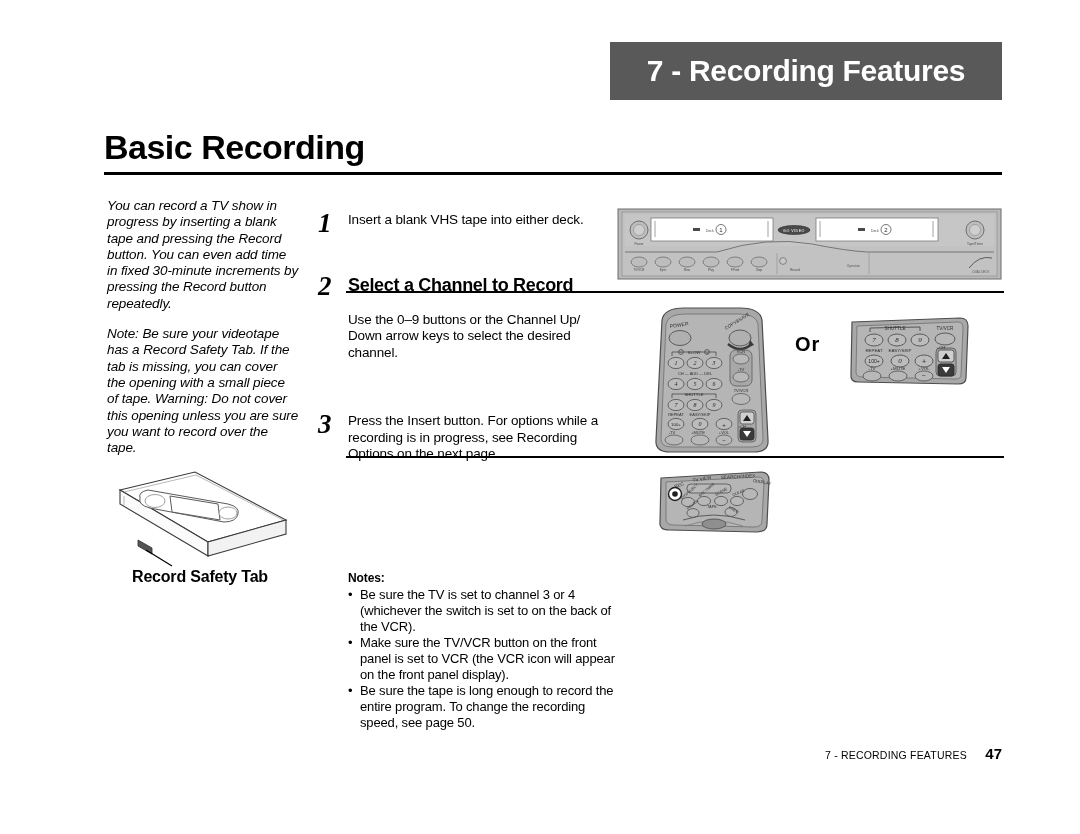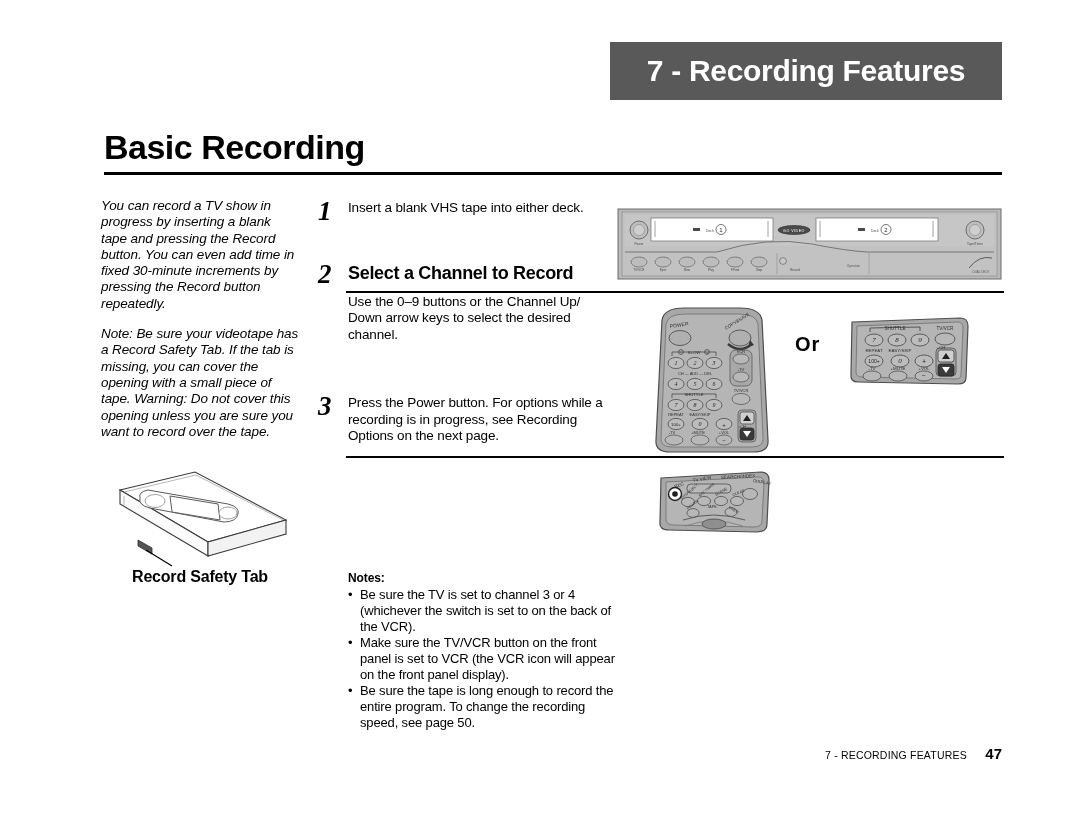--- a/index.html
+++ b/index.html
@@ -55,21 +55,21 @@
   }
 
   
   .sidebar {
     position: absolute;
     left: 99px;
     top: 198px;
     width: 200px;
   }
   .sidebar p {
-    margin: 0 0 14px 2px;
+    margin: 0 0 14px 8px;
     font-size: 13.5px;
     font-style: italic;
     line-height: 16.3px;
     letter-spacing: -0.1px;
   }
 
   
   .cassette-figure {
     position: absolute;
     left: 100px;
@@ -110,21 +110,21 @@
     font-style: italic;
     line-height: 1;
   }
   .step-head {
     margin: 0 0 10px 30px;
     font-size: 18px;
     font-weight: bold;
     letter-spacing: -0.3px;
   }
   .step-body {
-    margin: 4px 0 0 30px;
+    margin: 16px 0 0 30px;
     font-size: 13.5px;
     line-height: 16.5px;
     letter-spacing: -0.15px;
   }
 
   .step-rule {
     position: absolute;
     left: 346px;
     width: 658px;
     height: 1.6px;
@@ -267,21 +267,21 @@
   </div>
 
   <div class="step" style="margin-bottom:52px;">
     <div class="step-num">2</div>
     <div class="step-head">Select a Channel to Record</div>
     <div class="step-body">Use the 0–9 buttons or the Channel Up/ Down arrow keys to select the desired channel.</div>
   </div>
 
   <div class="step">
     <div class="step-num">3</div>
-    <div class="step-body">Press the Power button. For options while a recording is in progress, see Recording Options on the next page.</div>
+    <div class="step-body">Press the Insert button. For options while a recording is in progress, see Recording Options on the next page.</div>
   </div>
 
 </div>
 
 <div class="step-rule r1"></div>
 <div class="step-rule r2"></div>
 
 <div class="notes">
   <div class="notes-title">Notes:</div>
 

